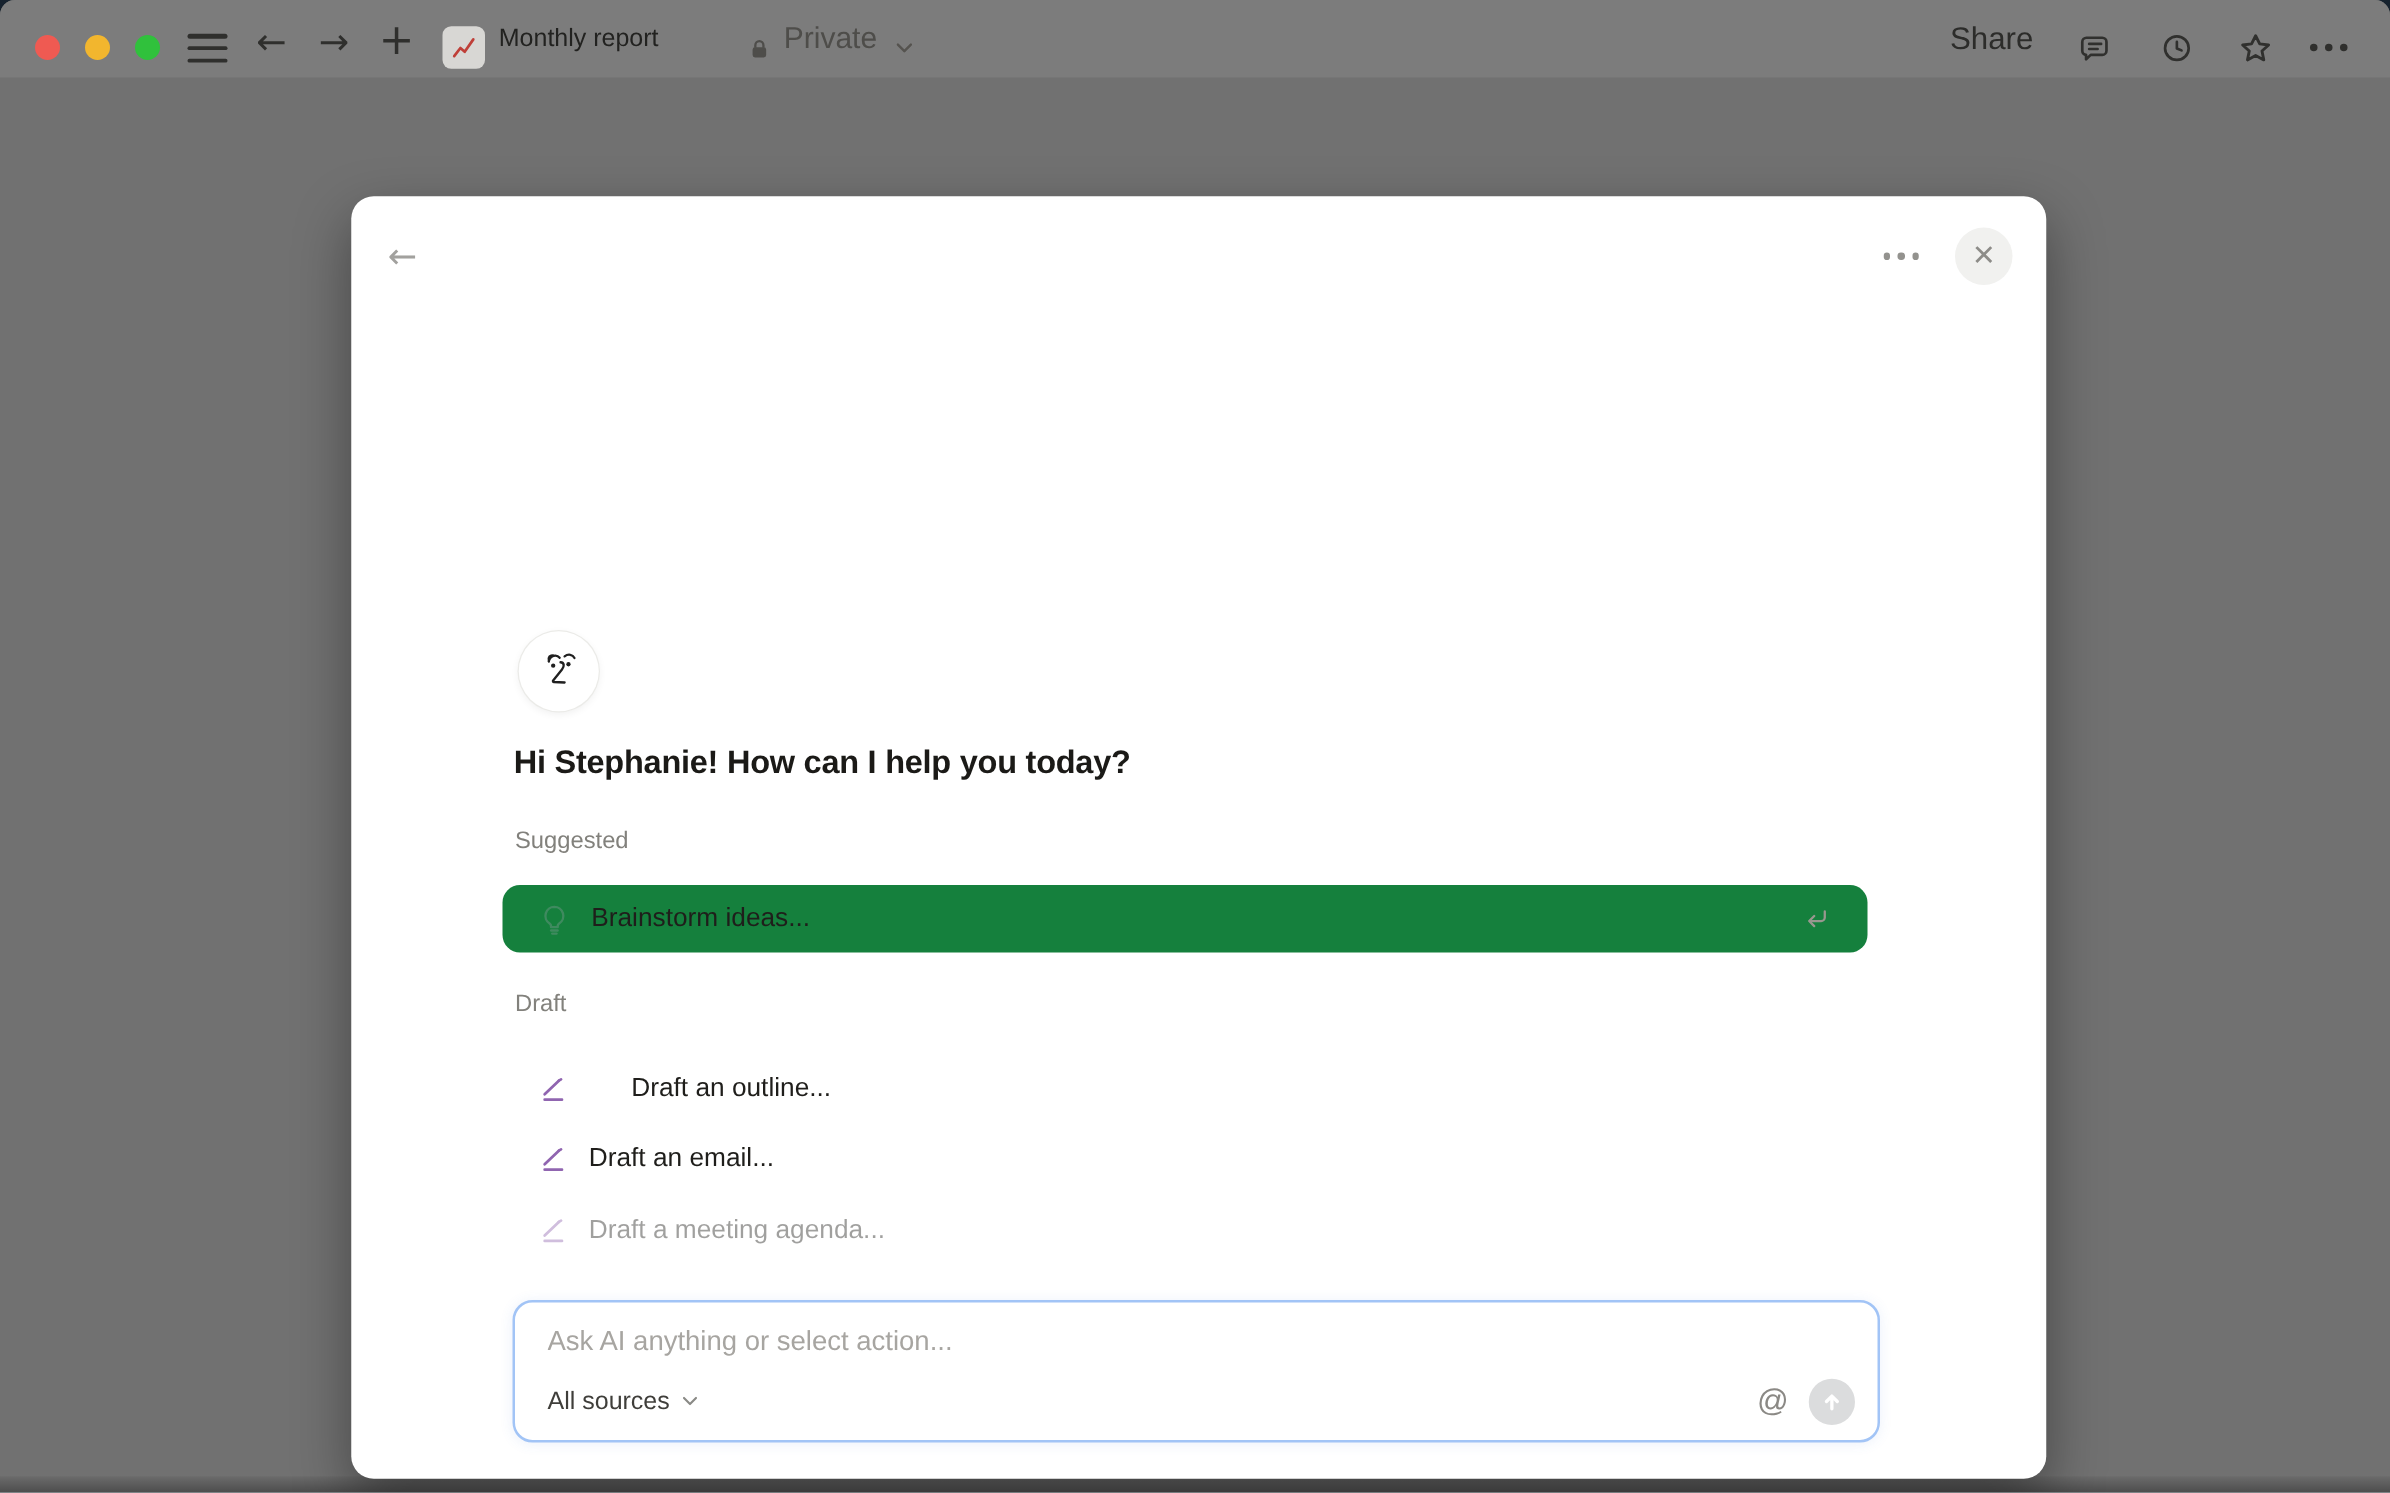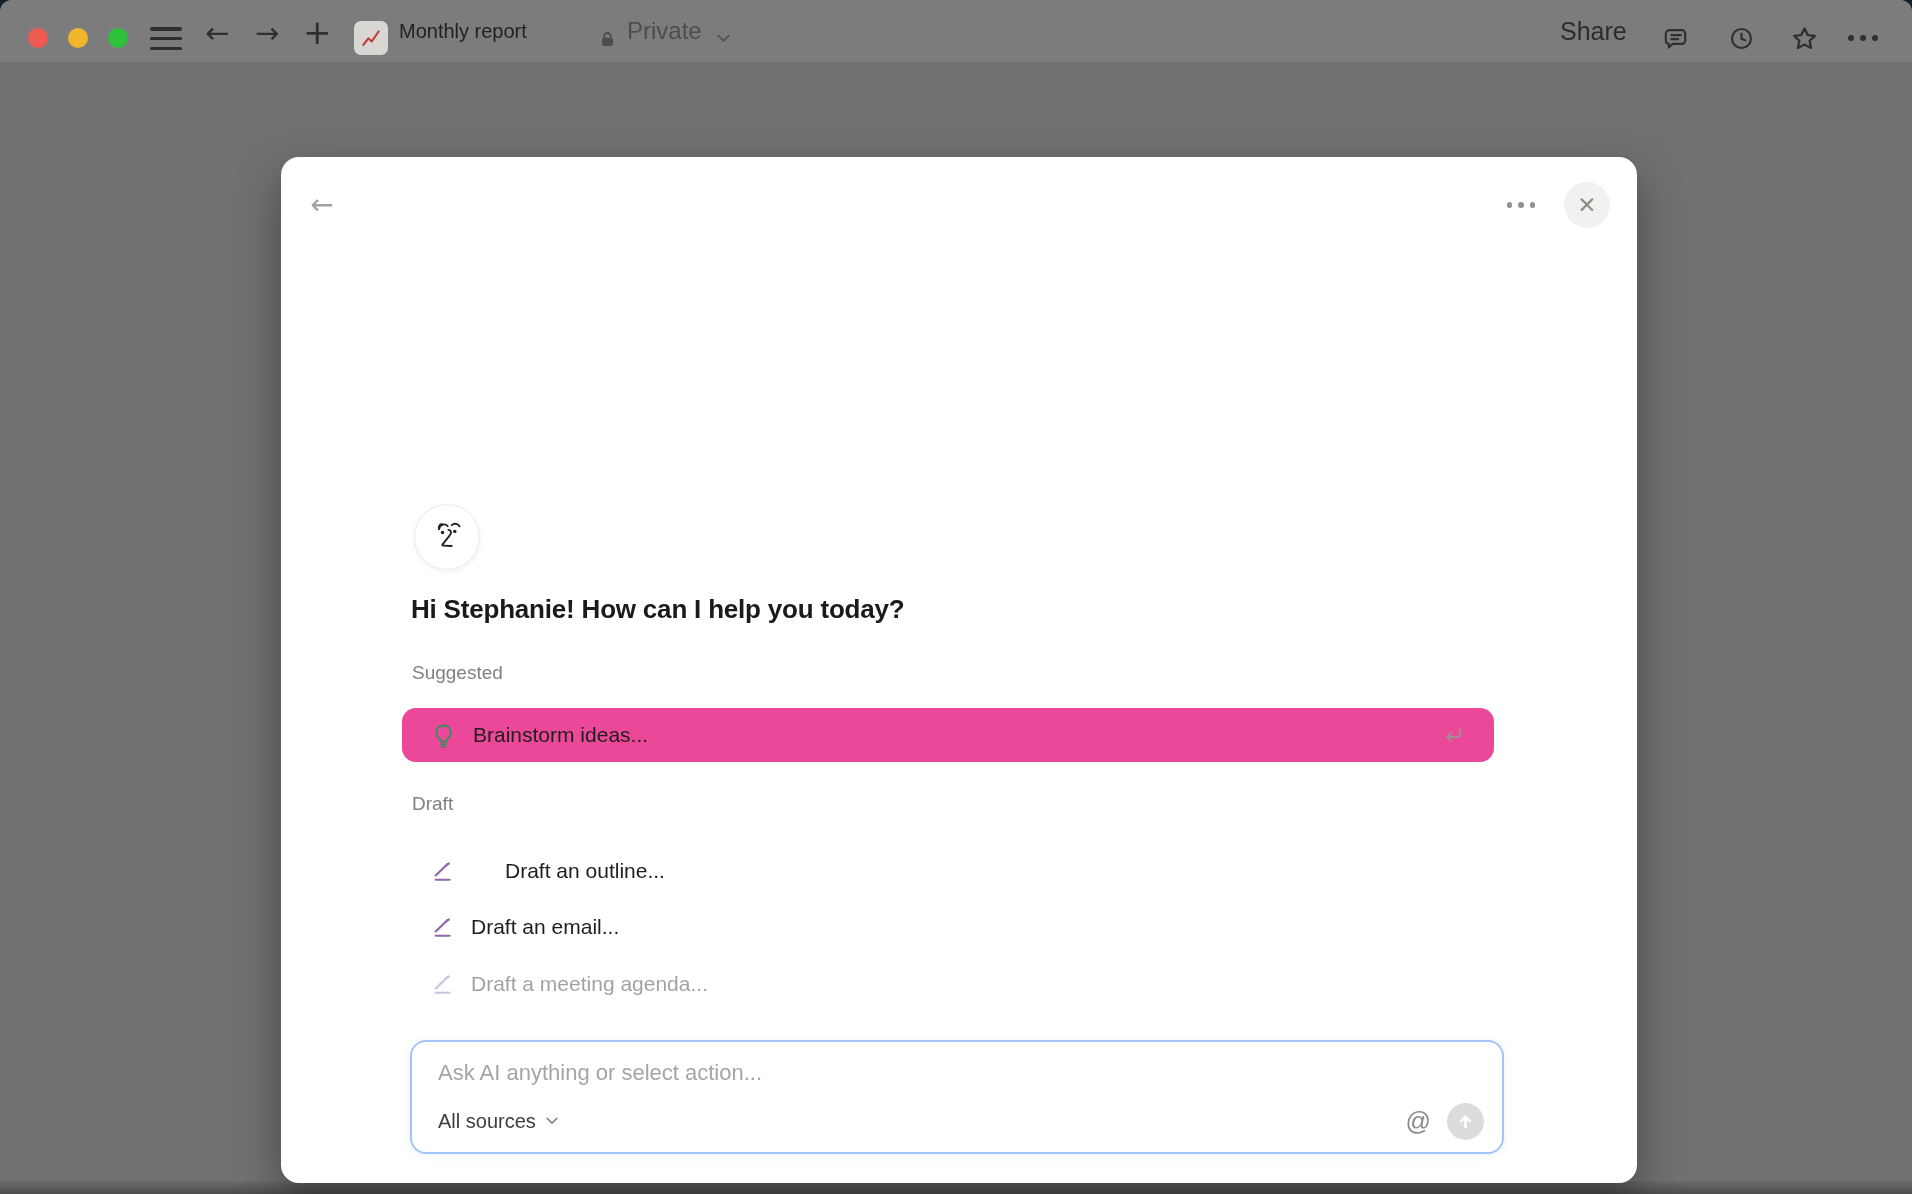--- a/index.html
+++ b/index.html
@@ -66,21 +66,21 @@
     display:flex; align-items:center; justify-content:center; }
 
   .greeting { position:absolute; left:130px; top:437px; font-size:26px; font-weight:700;
     color:#1b1a17; letter-spacing:-0.2px; }
 
   .section-label { position:absolute; left:131px; font-size:19px; color:#82817c; }
   .label-suggested { top:505px; }
   .label-draft { top:636px; }
 
   .sugg-row { position:absolute; left:121px; top:551px; width:1092px; height:54px;
-    background:#ec4899; border-radius:14px; display:flex; align-items:center;
+    background:#15803d; border-radius:14px; display:flex; align-items:center;
     padding:12px 28px; cursor:pointer; }
   .sugg-row .row-label { margin-left:16px; }
   .row-label { font-size:21px; color:#1f1e1b; }
   .return-hint { margin-left:auto; display:flex; align-items:center; }
 
   .draft-row { position:absolute; left:121px; width:1092px; height:46px; display:flex;
     align-items:center; padding:0 28px; border-radius:12px; cursor:pointer; }
   .draft-row .row-label { margin-left:16px; }
   .dr-1 { top:691px;gap:34px; }
   .dr-2 { top:747px; }

